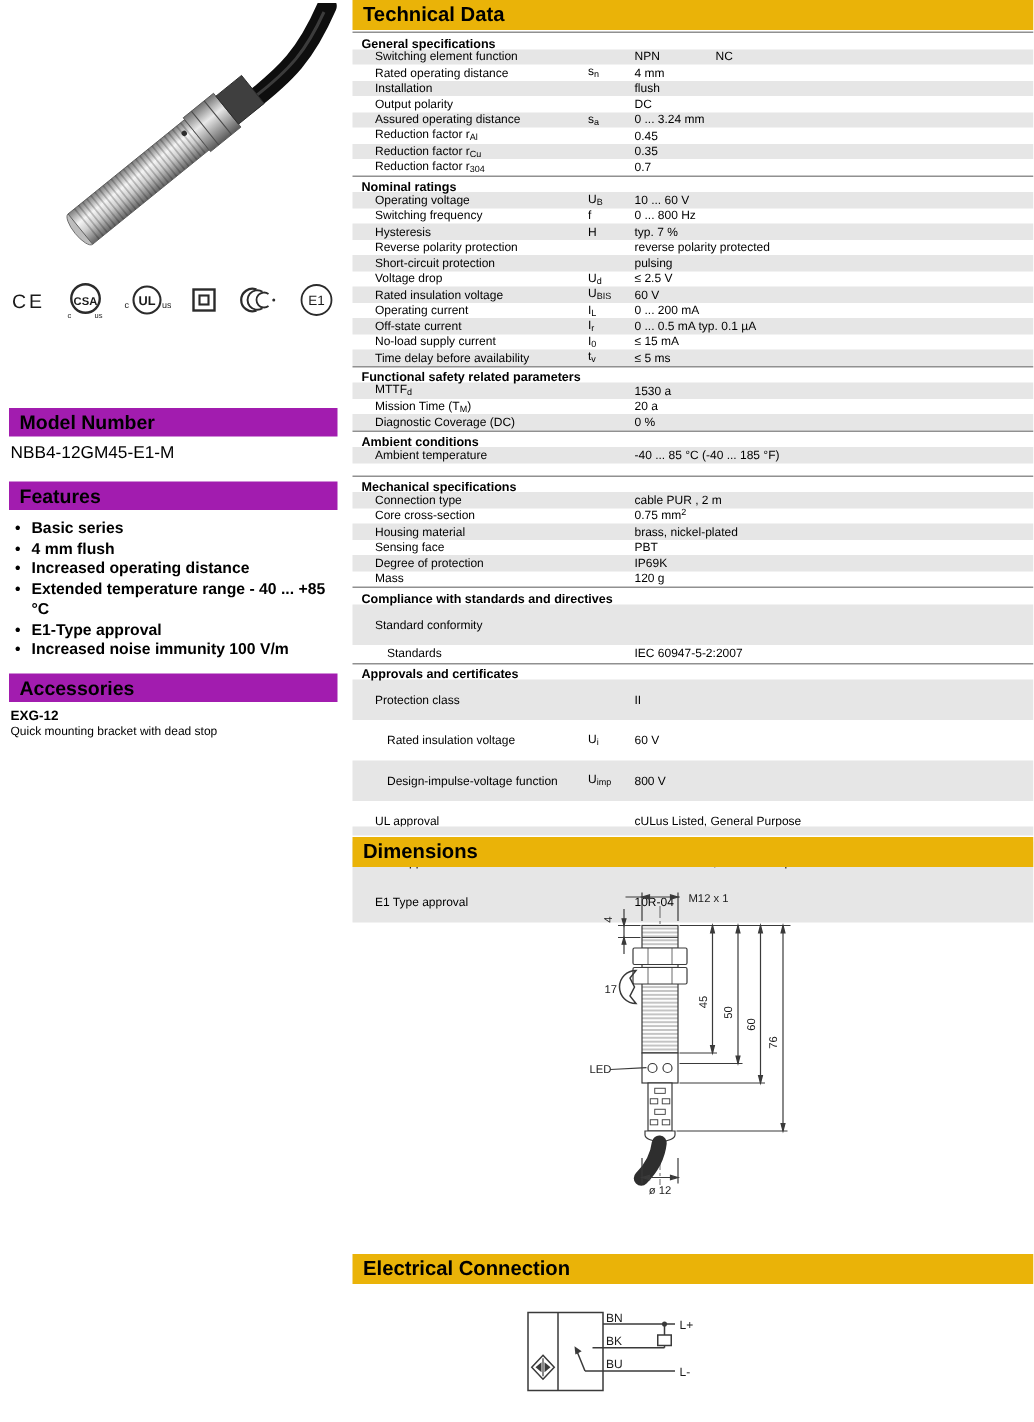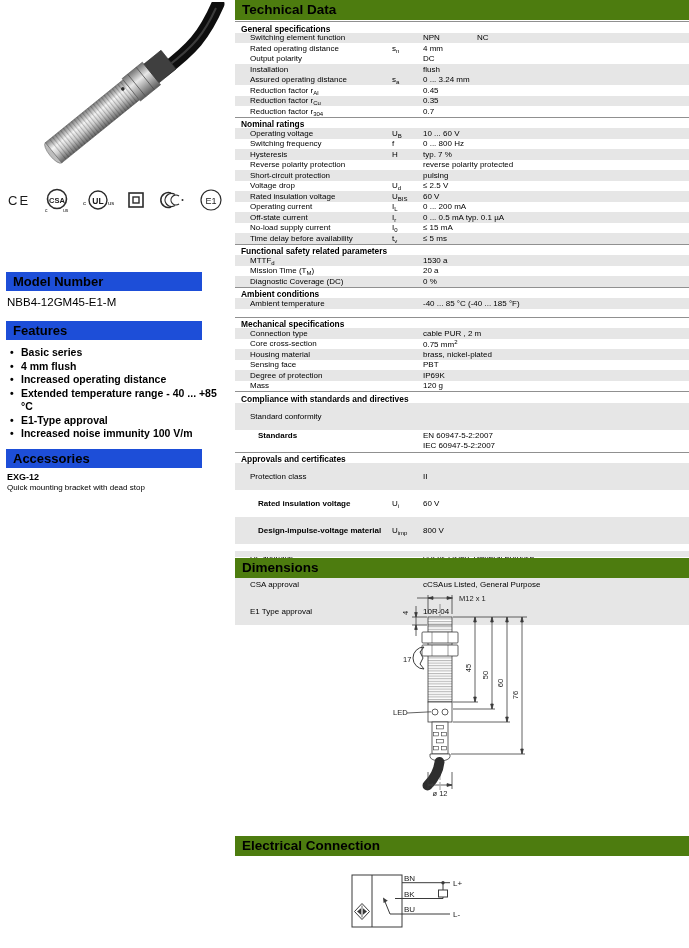--- a/index.html
+++ b/index.html
@@ -6,42 +6,42 @@
   body{
     width:689px;height:948px;position:relative;background:#fff;
     font-family:"Liberation Sans",sans-serif;color:#000;overflow:hidden;
     -webkit-font-smoothing:antialiased;
   }
   
   .left-col{position:absolute;left:6px;top:0;width:219px;}
   .photo-wrap{position:absolute;left:0;top:2px;width:219px;height:184px;}
   .cert-row{position:absolute;left:2px;top:188px;width:215px;height:28px;
     display:flex;justify-content:space-between;align-items:center;}
-  .lbar{position:absolute;left:0;width:196px;height:19px;line-height:19px;
-    background:#1d4ed8;font-weight:bold;font-size:13px;padding-left:7px;box-sizing:border-box;}
+  .lbar{position:absolute;left:0;width:219px;height:19px;line-height:19px;
+    background:#a21caf;font-weight:bold;font-size:13px;padding-left:7px;box-sizing:border-box;}
   .model-value{position:absolute;left:1px;top:296px;font-weight:normal;font-size:11.5px;}
   .features-list{position:absolute;left:1px;top:346px;width:212px;}
   .feat-item{display:flex;font-weight:bold;font-size:10.5px;line-height:13.5px;}
   .feat-item .dot{width:14px;flex:0 0 14px;padding-left:3px;box-sizing:border-box;}
   .acc-name{position:absolute;left:1px;top:472px;font-weight:bold;font-size:9px;}
   .acc-desc{position:absolute;left:1px;top:483px;font-size:8px;}
   
   .main-col{position:absolute;left:235px;top:0;width:454px;height:948px;}
   .mbar{position:absolute;left:0;width:454px;height:20px;line-height:20px;
-    background:#4d7c0f;font-weight:bold;font-size:13.5px;padding-left:7px;box-sizing:border-box;}
+    background:#eab308;font-weight:bold;font-size:13.5px;padding-left:7px;box-sizing:border-box;}
   .spec-table{position:absolute;left:0;top:21px;width:454px;}
   .sec-header{font-weight:bold;font-size:8.4px;height:9px;padding:1.5px 0 0 6px;
     border-top:1px solid #909090;box-sizing:content-box;}
   .spec-row{display:flex;height:10.5px;font-size:8px;align-items:center;width:454px;}
   .spec-row.tall{height:27px;}
   .spec-row.multi{height:auto;align-items:flex-start;padding:1px 0;}
   .spec-row.shade{background:#e6e6e6;}
   .spec-spacer{height:8px;}
   .lab{width:157px;flex:0 0 157px;padding-left:15px;box-sizing:border-box;}
-  .lab.ind{padding-left:23px;font-weight:bold;}
+  .lab.ind{padding-left:23px;}
   .sym{width:31px;flex:0 0 31px;}
   .val{flex:1;position:relative;}
   .val2{position:absolute;left:54px;top:0;text-align:center;}
   .vline{line-height:10px;}
   sub{font-size:6px;vertical-align:-1.5px;}
   sup{font-size:6px;vertical-align:2.5px;}
   .end-stripe{position:absolute;left:0;top:551px;width:454px;height:6px;background:#e6e6e6;}
   .dims-svg{position:absolute;left:140px;top:582px;}
   .elec-svg{position:absolute;left:112px;top:872px;}
   svg text{font-family:"Liberation Sans",sans-serif;fill:#1a1a1a;}
@@ -173,29 +173,29 @@
       <div class="spec-row shade">
         <div class="lab">Switching element function</div>
         <div class="sym"></div>
         <div class="val">NPN<span class="val2">NC</span></div>
       </div>
       <div class="spec-row">
         <div class="lab">Rated operating distance</div>
         <div class="sym">s<sub>n</sub></div>
         <div class="val">4 mm</div>
       </div>
+      <div class="spec-row shade">
+        <div class="lab">Installation</div>
+        <div class="sym"></div>
+        <div class="val">flush</div>
+      </div>
       <div class="spec-row">
         <div class="lab">Output polarity</div>
         <div class="sym"></div>
         <div class="val">DC</div>
-      </div>
-      <div class="spec-row shade">
-        <div class="lab">Installation</div>
-        <div class="sym"></div>
-        <div class="val">flush</div>
       </div>
       <div class="spec-row shade">
         <div class="lab">Assured operating distance</div>
         <div class="sym">s<sub>a</sub></div>
         <div class="val">0 ... 3.24 mm</div>
       </div>
       <div class="spec-row">
         <div class="lab">Reduction factor r<sub>Al</sub></div>
         <div class="sym"></div>
         <div class="val">0.45</div>
@@ -323,37 +323,36 @@
       <div class="sec-header">Compliance with standards and directives</div>
       <div class="spec-row shade tall">
         <div class="lab">Standard conformity</div>
         <div class="sym"></div>
         <div class="val"></div>
       </div>
       <div class="spec-row tall multi">
         <div class="lab ind">Standards</div>
         <div class="sym"></div>
         <div class="val">
-          <div class="vline">EN 60947-5-2:2007</div>
           <div class="vline">IEC 60947-5-2:2007</div>
         </div>
       </div>
       <div class="sec-header">Approvals and certificates</div>
       <div class="spec-row shade tall">
         <div class="lab">Protection class</div>
         <div class="sym"></div>
         <div class="val">II</div>
       </div>
       <div class="spec-row tall">
         <div class="lab ind">Rated insulation voltage</div>
         <div class="sym">U<sub>i</sub></div>
         <div class="val">60 V</div>
       </div>
       <div class="spec-row shade tall">
-        <div class="lab ind">Design-impulse-voltage material</div>
+        <div class="lab ind">Design-impulse-voltage function</div>
         <div class="sym">U<sub>imp</sub></div>
         <div class="val">800 V</div>
       </div>
       <div class="spec-row tall">
         <div class="lab">UL approval</div>
         <div class="sym"></div>
         <div class="val">cULus Listed, General Purpose</div>
       </div>
       <div class="spec-row shade tall">
         <div class="lab">CSA approval</div>

